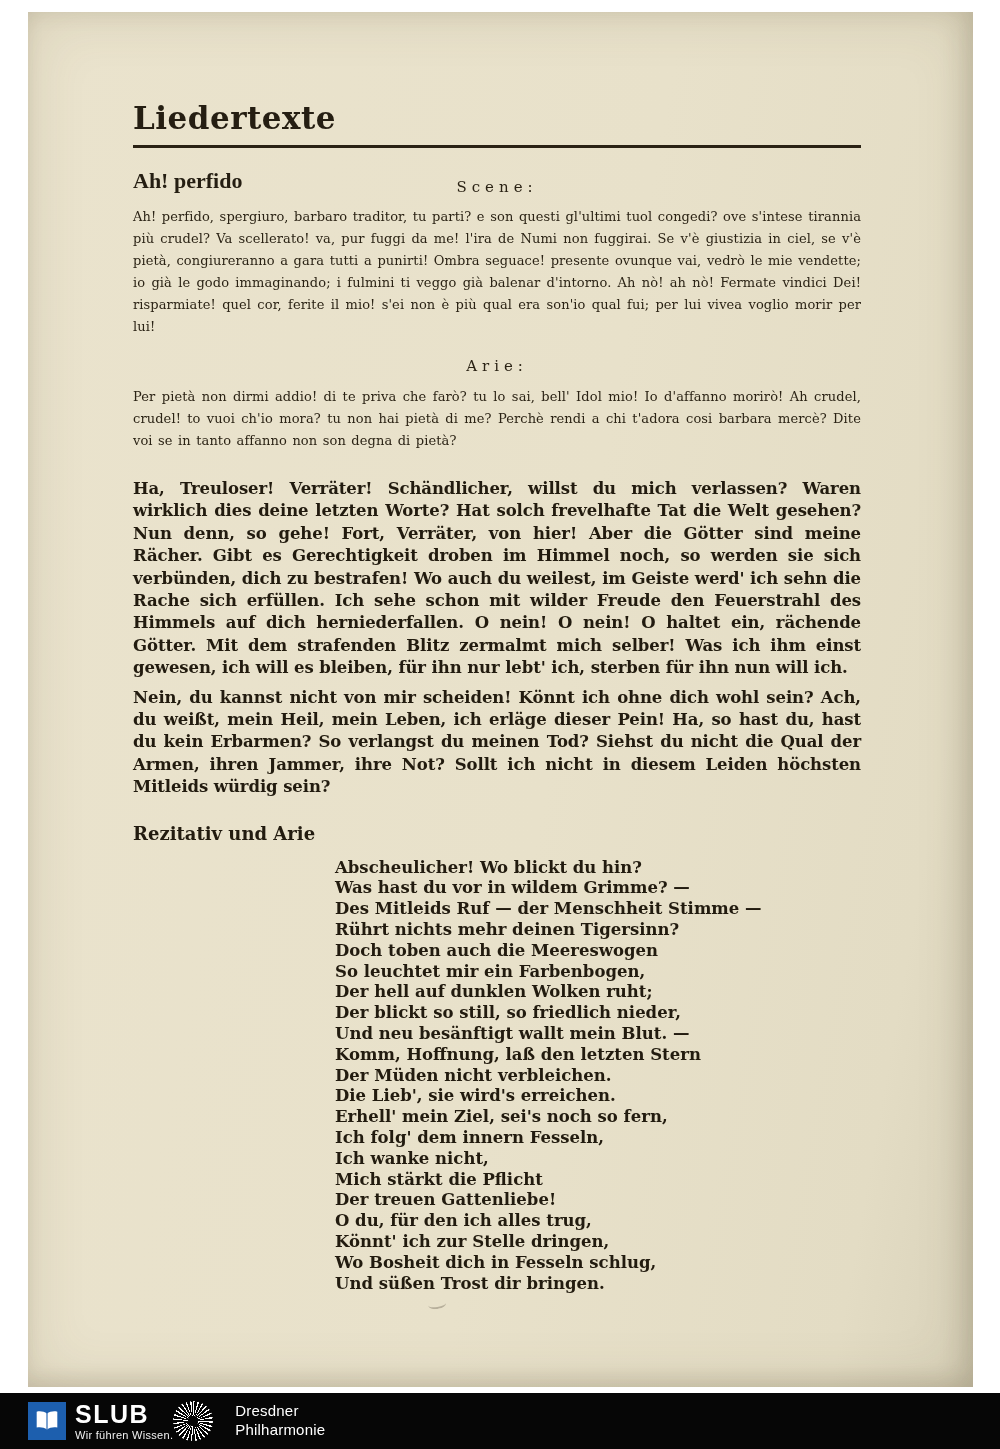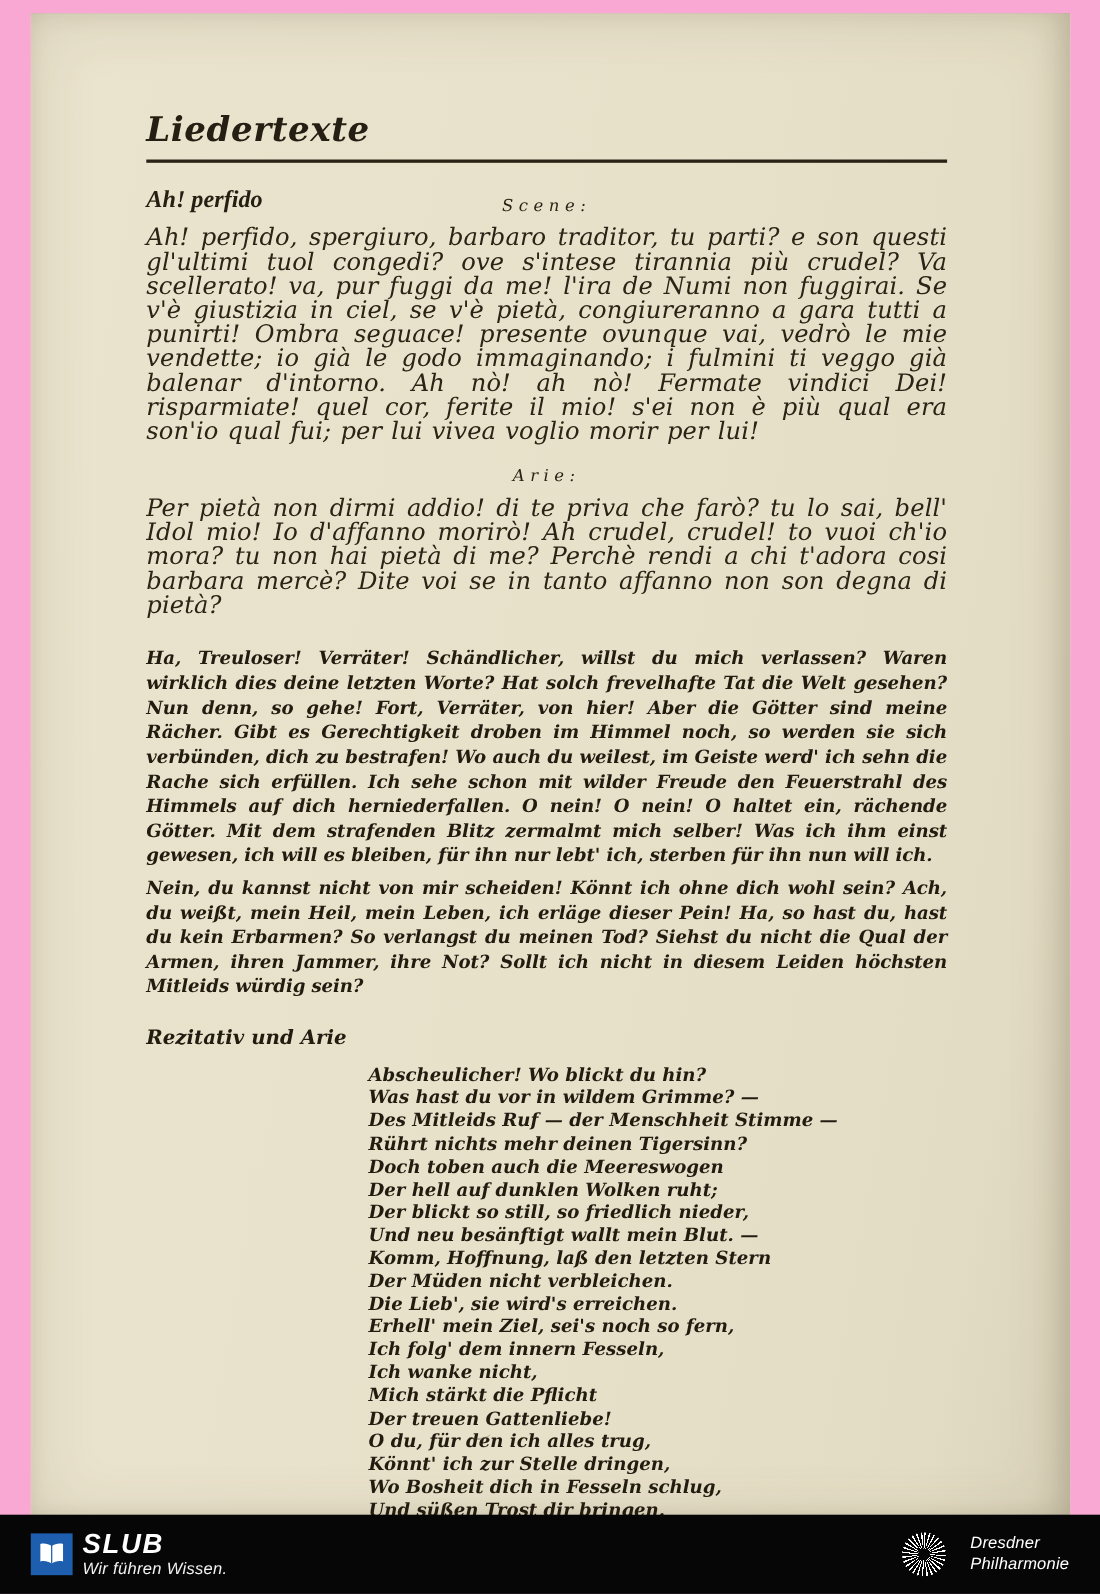--- a/index.html
+++ b/index.html
@@ -1,20 +1,19 @@
 <!DOCTYPE html>
 <html><head>
 <meta charset="utf-8">
 <style>
   html,body { margin:0; padding:0; background:#1e1d1b; }
   .stage {
     position:relative; width:1000px; height:1449px; margin:0 auto;
-    background:#f9a8d4; overflow:hidden;
+    background:#ffffff; overflow:hidden;
     font-family:"DejaVu Serif", serif;
-    font-style:italic;
   }
   
   .paper {
     position:absolute; left:28px; right:27px; top:12px; bottom:62px;
     background:linear-gradient(100deg, #eae3cd 0%, #e8e1ca 55%, #e3dcc4 88%, #d9d2ba 100%);
     box-shadow: inset 0 0 60px rgba(90,75,40,0.14), inset -14px 0 22px rgba(60,50,25,0.10), inset 0 -10px 18px rgba(60,50,25,0.08);
     box-sizing:border-box;
     padding:88px 112px 0 105px;
     color:#2b2315;
   }
@@ -30,21 +29,21 @@
     margin:0; display:inline-block; font-size:22px; font-weight:bold; color:#251e12;
     font-family:"Liberation Serif", serif;
   }
   .centered-label {
     position:absolute; left:50%; transform:translateX(-50%); bottom:2px;
     font-size:15px; letter-spacing:5px; color:#2b2315; white-space:nowrap;
   }
   .label-row { position:relative; text-align:center; margin-top:18px; height:22px; }
   .label-row .centered-label { position:static; transform:none; }
   p.antiqua {
-    margin:8px 0 0 0; font-size:22px; line-height:22px; text-align:justify;
+    margin:8px 0 0 0; font-size:13px; line-height:22px; text-align:justify;
     letter-spacing:0.1px; word-spacing:1.2px; color:#2b2315;
   }
   p.fraktur {
     margin:26px 0 0 0; font-size:16.5px; line-height:22.4px; font-weight:bold;
     text-align:justify; letter-spacing:-0.1px; color:#221b0f;
   }
   p.fraktur.second { margin-top:7px; }
   .fraktur-heading {
     margin:24px 0 0 0; font-size:18px; font-weight:bold; color:#221b0f;
   }
@@ -53,34 +52,34 @@
     font-size:16.5px; font-weight:bold; line-height:20.8px; color:#221b0f;
     white-space:nowrap;
   }
   .pencil-mark {
     position:absolute; left:400px; bottom:78px; width:18px; height:7px;
     border-bottom:2px solid rgba(70,60,45,0.30); transform:rotate(-8deg);
     border-radius:50%;
   }
   
   .footer-bar {
-    position:absolute; left:0; right:0; bottom:0; height:72px; background:#060606;
-    display:flex; align-items:center; justify-content:space-between;
+    position:absolute; left:0; right:0; bottom:0; height:56px; background:#060606;
+    display:flex; align-items:center; 
     padding:0 28px; box-sizing:border-box;
     font-family:"Liberation Sans", sans-serif; color:#ffffff;
   }
   .slub-block { display:flex; align-items:center; gap:9px; }
   .slub-icon {
     width:38px; height:38px; background:#1d5fae; display:flex;
     align-items:center; justify-content:center; flex:0 0 auto;
   }
   .slub-icon svg { width:30px; height:30px; display:block; }
   .slub-texts { display:flex; flex-direction:column; justify-content:center; }
   .slub-name { font-size:25px; font-weight:bold; letter-spacing:1.5px; line-height:1.05; }
-  .slub-tagline { font-size:15px; letter-spacing:0.3px; margin-top:1px; color:#f2f2f2; }
+  .slub-tagline { font-size:11px; letter-spacing:0.3px; margin-top:1px; color:#f2f2f2; }
   .phil-block { display:flex; align-items:center; gap:22px; }
   .phil-icon {
     width:40px; height:40px; border-radius:50%;
     background:
       radial-gradient(circle at center, #060606 0 5px, rgba(0,0,0,0) 5.5px),
       repeating-conic-gradient(from 0deg, #ffffff 0deg 4.5deg, #060606 4.5deg 13deg);
     flex:0 0 auto;
   }
   .phil-texts { font-size:15px; line-height:1.25; letter-spacing:0.2px; }
 </style>
@@ -111,20 +110,21 @@
     <p class="fraktur second">Nein, du kannst nicht von mir scheiden! Könnt ich ohne dich wohl sein? Ach, du weißt, mein Heil, mein Leben, ich erläge dieser Pein! Ha, so hast du, hast du kein Erbarmen? So verlangst du meinen Tod? Siehst du nicht die Qual der Armen, ihren Jammer, ihre Not? Sollt ich nicht in diesem Leiden höchsten Mitleids würdig sein?</p>
 
     <h2 class="fraktur-heading">Rezitativ und Arie</h2>
 
     <div class="poem">
       <div class="poem-line">Abscheulicher! Wo blickt du hin?</div>
       <div class="poem-line">Was hast du vor in wildem Grimme? —</div>
       <div class="poem-line">Des Mitleids Ruf — der Menschheit Stimme —</div>
       <div class="poem-line">Rührt nichts mehr deinen Tigersinn?</div>
       <div class="poem-line">Doch toben auch die Meereswogen</div>
+      <div class="poem-line">So leuchtet mir ein Farbenbogen,</div>
       <div class="poem-line">Der hell auf dunklen Wolken ruht;</div>
       <div class="poem-line">Der blickt so still, so friedlich nieder,</div>
       <div class="poem-line">Und neu besänftigt wallt mein Blut. —</div>
       <div class="poem-line">Komm, Hoffnung, laß den letzten Stern</div>
       <div class="poem-line">Der Müden nicht verbleichen.</div>
       <div class="poem-line">Die Lieb', sie wird's erreichen.</div>
       <div class="poem-line">Erhell' mein Ziel, sei's noch so fern,</div>
       <div class="poem-line">Ich folg' dem innern Fesseln,</div>
       <div class="poem-line">Ich wanke nicht,</div>
       <div class="poem-line">Mich stärkt die Pflicht</div>

